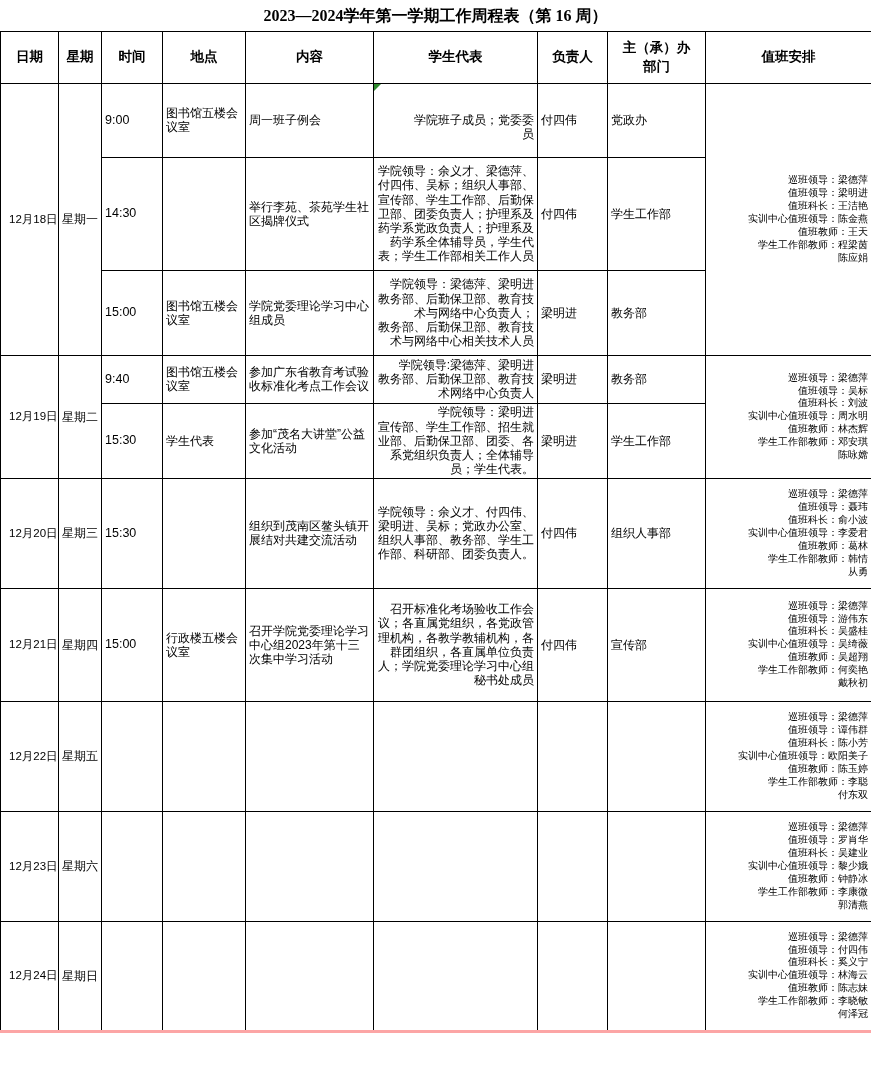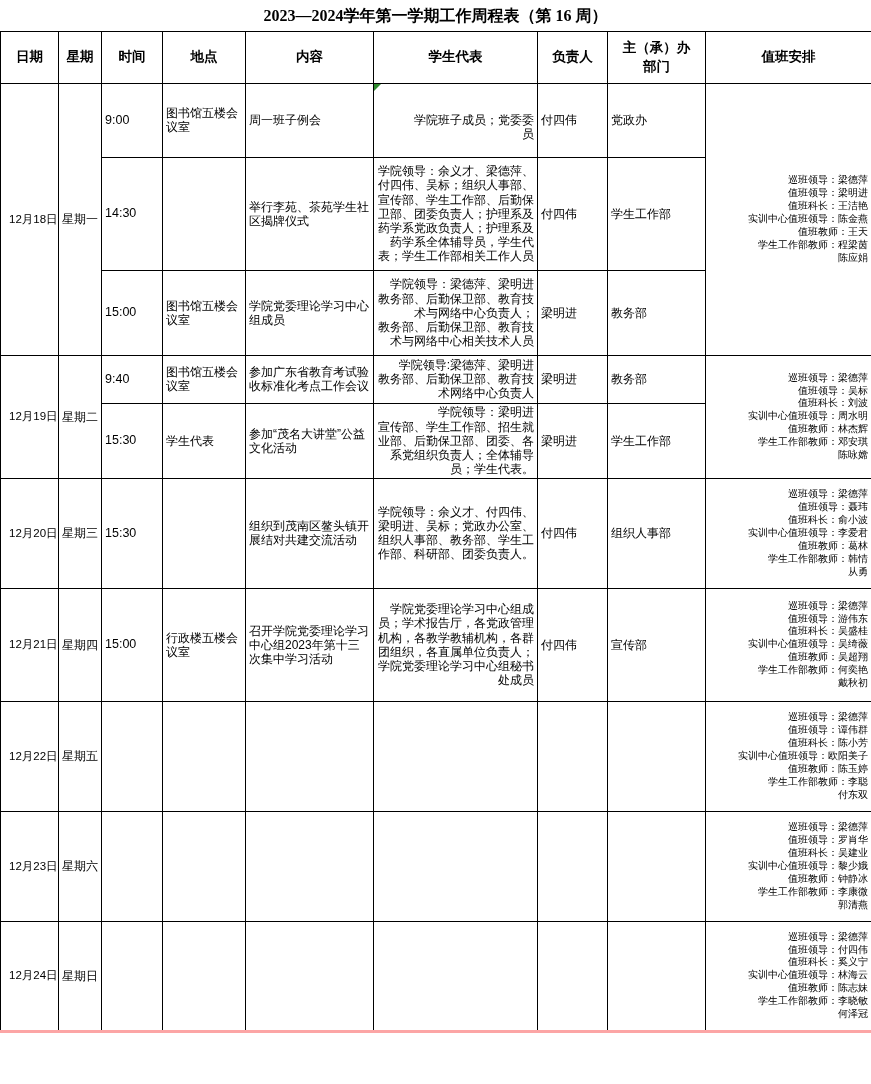--- a/index.html
+++ b/index.html
@@ -142,21 +142,21 @@
 学生工作部教师：韩情
 　　　　　　　　从勇</td>
       </tr>
 
       <tr style="height:113px">
         <td class="c date">12月21日</td>
         <td class="c">星期四</td>
         <td class="c time">15:00</td>
         <td class="l">行政楼五楼会议室</td>
         <td class="c">召开学院党委理论学习中心组2023年第十三次集中学习活动</td>
-        <td class="l pre">学院党委理论学习中心组成员；学术报告厅，各党政管理机构，各教学教辅机构，各群团组织，各直属单位负责人；学院党委理论学习中心组秘书处成员</td>
+        <td class="l pre">召开标准化考场验收工作会议；各直属党组织，各党政管理机构，各教学教辅机构，各群团组织，各直属单位负责人；学院党委理论学习中心组秘书处成员</td>
         <td class="c">付四伟</td>
         <td class="c">宣传部</td>
         <td class="l pre duty">巡班领导：梁德萍
 值班领导：游伟东
 值班科长：吴盛桂
 实训中心值班领导：吴绮薇
 值班教师：吴超翔
 学生工作部教师：何奕艳
 　　　　　　　　戴秋初</td>
       </tr>

